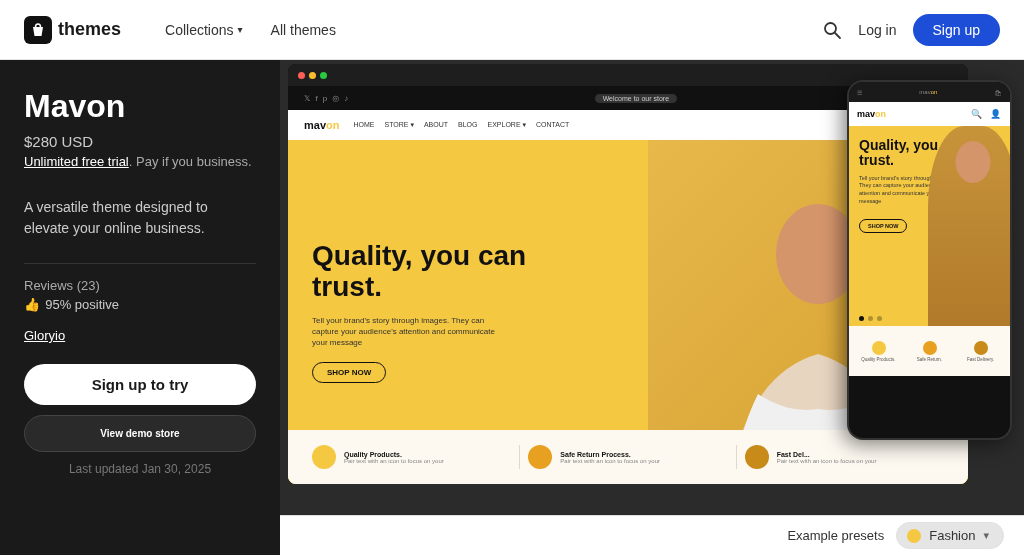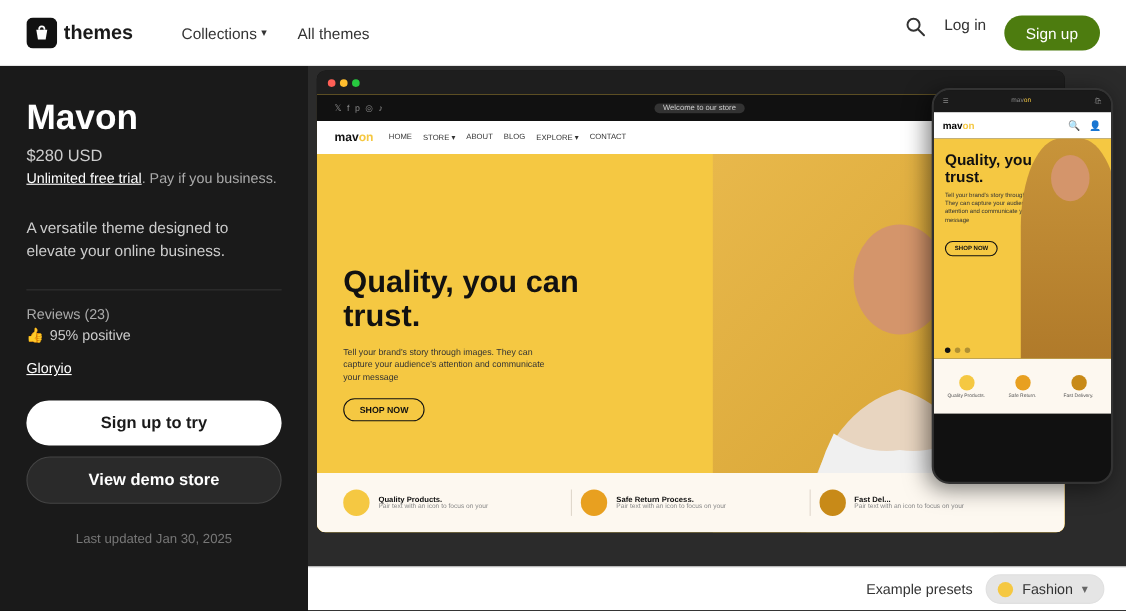--- a/index.html
+++ b/index.html
@@ -42,36 +42,36 @@
       align-items: center;
       gap: 4px;
       padding: 6px 12px;
       font-size: 14px;
       color: #333;
       cursor: pointer;
       border-radius: 6px;
     }
     .nav-right {
       display: flex;
-      align-items: flex-start;
+      align-items: center;
       gap: 16px;
     }
     .search-icon-btn {
       cursor: pointer;
       color: #333;
       display: flex;
       align-items: center;
     }
     .login-btn {
       font-size: 14px;
       color: #333;
       cursor: pointer;
     }
     .signup-btn {
-      background: #4d7c0f;
+      background: #1d4ed8;
       color: #fff;
       border: none;
       border-radius: 24px;
       padding: 8px 20px;
       font-size: 14px;
       font-weight: 500;
       cursor: pointer;
     }
 
     
@@ -160,25 +160,25 @@
       cursor: pointer;
       width: 100%;
       margin-bottom: 10px;
     }
     .btn-demo {
       background: #2a2a2a;
       color: #fff;
       border: 1px solid #444;
       border-radius: 30px;
       padding: 12px 0;
-      font-size: 15px;
+      font-size: 10px;
       font-weight: 600;
       cursor: pointer;
       width: 100%;
-      margin-bottom: 23px;
+      margin-bottom: 8px;
     }
     .update-info {
       font-size: 12px;
       color: #777;
       text-align: center;
       line-height: 1.6;
     }
 
     
     .preview-area {

